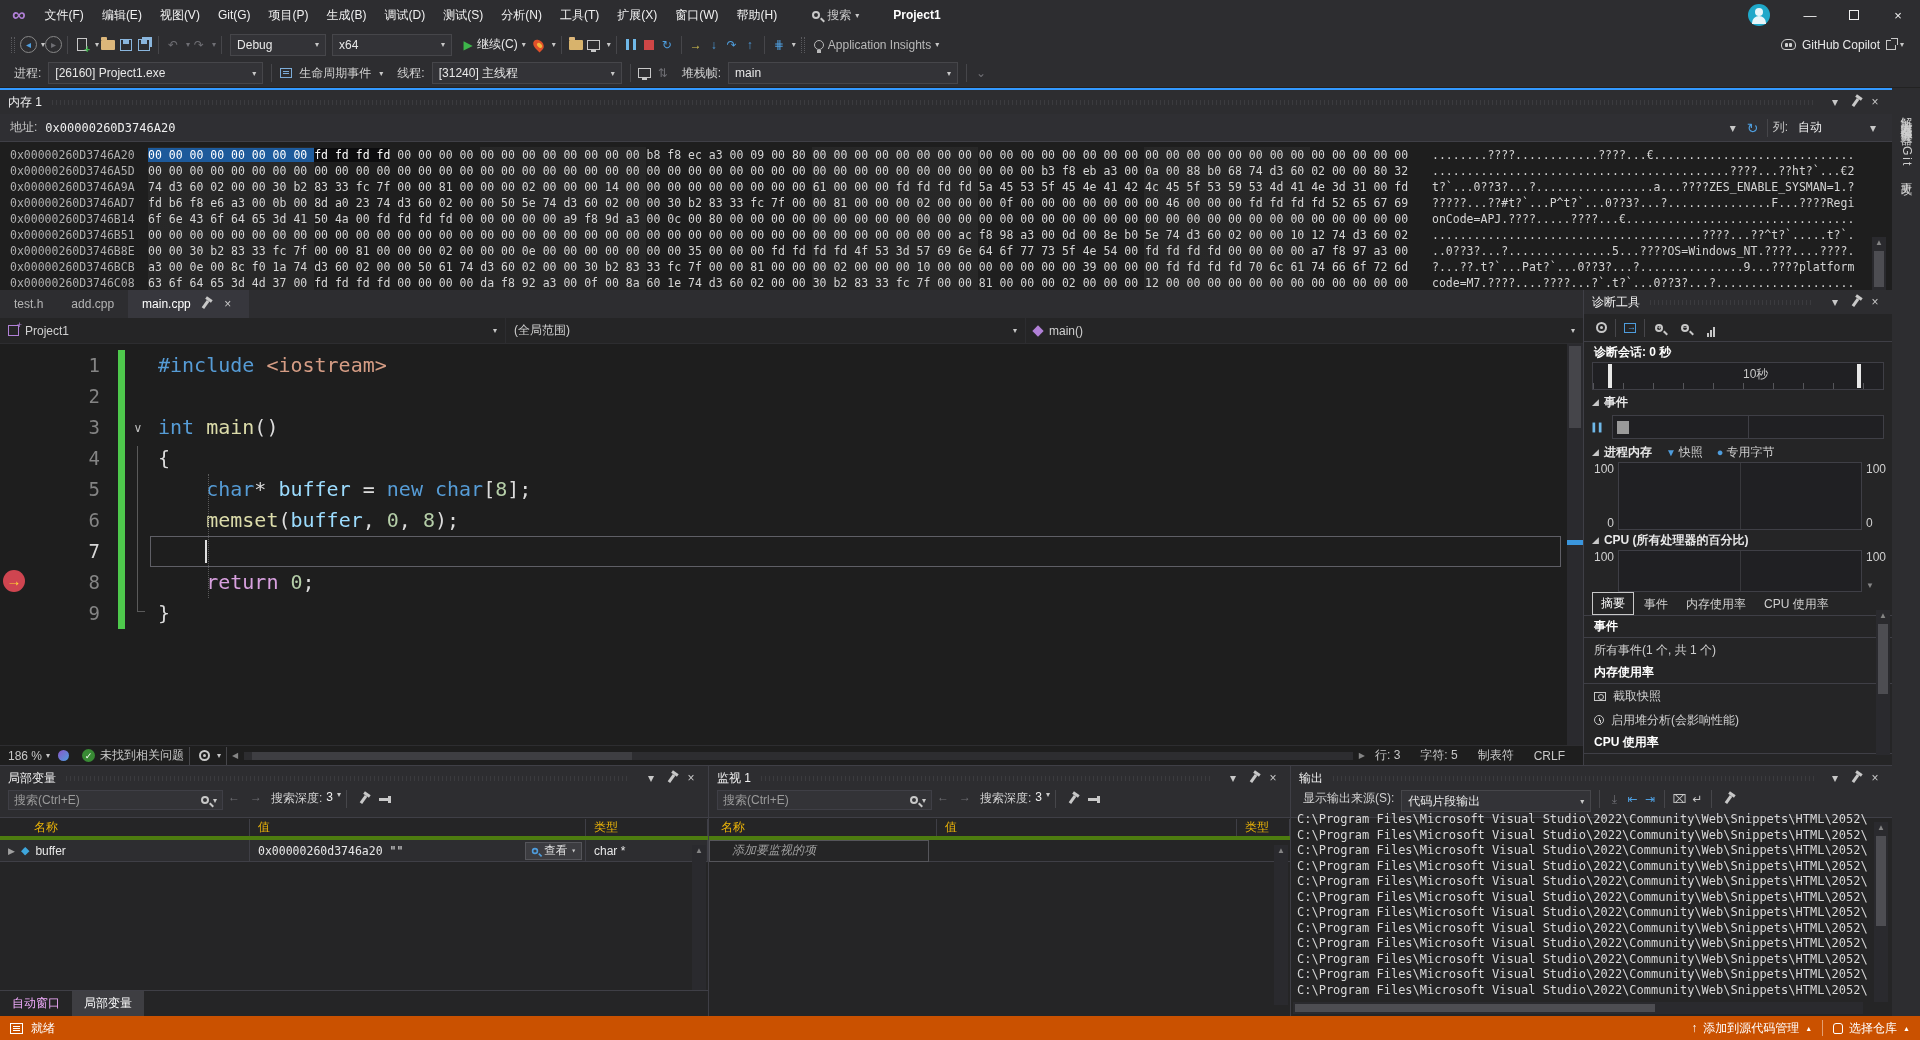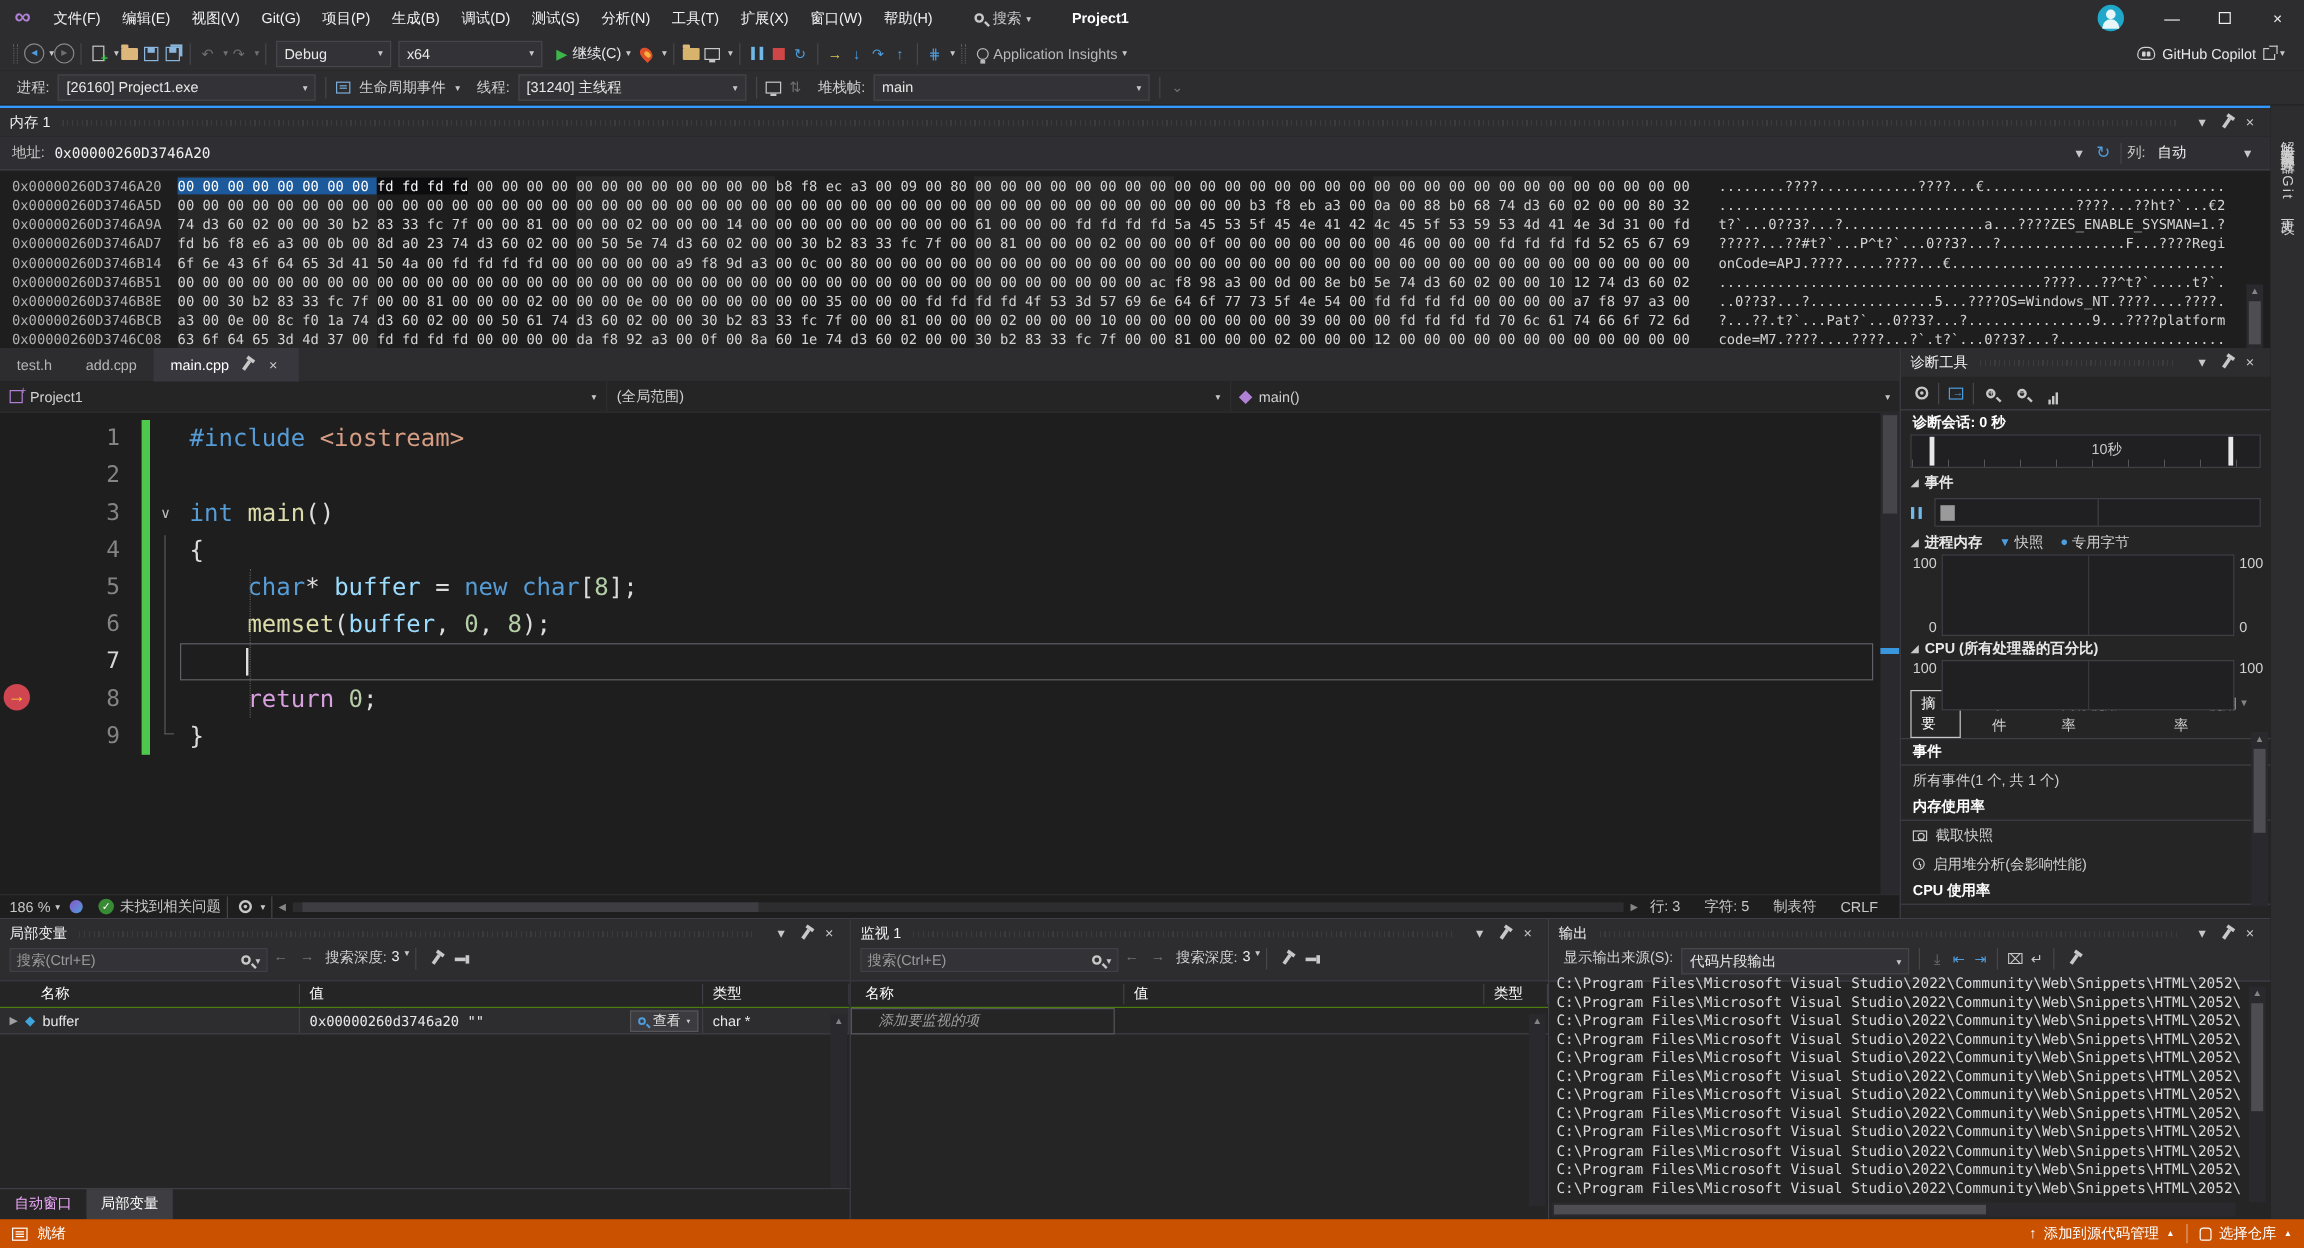--- a/index.html
+++ b/index.html
@@ -132,39 +132,39 @@
 .legend .cir{color:#4e9ddd;font-size:11px;margin:0 3px 0 14px}
 .devents{height:30px;display:flex;align-items:center;padding:0 8px}
 .etrack{flex:1;height:24px;border:1px solid #3f3f46;background:#202023;margin-left:10px;position:relative}
 .etrack::before{content:"";position:absolute;left:4px;top:5px;width:12px;height:13px;background:#9a9a9a}
 .etrack::after{content:"";position:absolute;left:50%;top:0;bottom:0;width:1px;background:#3f3f46}
 .dchart{display:flex;padding:0 4px 0 8px}
 .axcol{width:26px;display:flex;flex-direction:column;justify-content:space-between;color:#d0d0d0;text-align:right;padding-right:4px}
 .axcol.r{text-align:left;padding-left:4px}
 .cbox{flex:1;border:1px solid #3f3f46;background:#202023;position:relative}
 .cbox::after{content:"";position:absolute;left:50%;top:0;bottom:0;width:1px;background:#38383c}
-.dtabs{height:24px;display:flex;align-items:flex-end;padding:0 8px;border-bottom:1px solid #3f3f46;gap:18px}
+.dtabs{height:24px;display:flex;align-items:flex-end;padding:0 8px;border-bottom:1px solid #3f3f46;gap:2px}
 .dtab{padding:2px 8px;color:#d0d0d0}
 .dtab.active{border:1px solid #c8c8c8;color:#fff}
 .dsummary{color:#d0d0d0}
 .dshead{height:22px;display:flex;align-items:center;padding:0 10px;font-weight:bold;color:#fff;border-bottom:1px solid #3f3f46}
 .dsrow{height:24px;display:flex;align-items:center;padding:0 10px}
 .i-cam{width:12px;height:9px;border:1px solid #c8c8c8;position:relative;margin-right:7px}
 .i-cam::after{content:"";position:absolute;left:3px;top:1px;width:4px;height:4px;border:1px solid #c8c8c8;border-radius:50%}
 .i-clock{width:10px;height:10px;border:1px solid #c8c8c8;border-radius:50%;position:relative;margin-right:7px}
 .i-clock::after{content:"";position:absolute;left:4px;top:2px;width:1px;height:3px;background:#c8c8c8;box-shadow:1px 2px 0 #c8c8c8}
 
 .bpanel{background:#252526;border-top:1px solid #3f3f46}
 #locals{left:0;top:765px;width:708px;height:251px}
 #watch{left:708px;top:765px;width:582px;height:251px;border-left:1px solid #3f3f46}
 #output{left:1290px;top:765px;width:602px;height:251px;border-left:1px solid #3f3f46}
 .ptool{height:28px;background:#2d2d30;display:flex;align-items:flex-start;padding:0 8px;border-bottom:1px solid #3f3f46}
 .searchbox{width:215px;height:20px;background:#333337;border:1px solid #3f3f46;display:flex;align-items:center;padding:0 5px;color:#9a9a9a}
 .navarr{color:#6f6f74;margin:0 5px;font-size:12px}
-.thead{height:22px;display:flex;align-items:center;border-bottom:1px solid #4d7c0f;background:#252526;color:#ffffff}
+.thead{height:22px;display:flex;align-items:flex-end;border-bottom:4px solid #4d7c0f;background:#252526;color:#eab308}
 .thead>div{display:flex;align-items:center;border-right:1px solid #3f3f46}
 .lrow{height:22px;display:flex;align-items:stretch;background:#2d2d30;border-bottom:1px solid #3f3f46;color:#e8e8e8}
 .lrow>div{display:flex;align-items:center;border-right:1px solid #3f3f46}
 .c1{width:250px}.c2{width:336px}.c3{flex:1}
 .w1{width:228px}.w2{width:300px}.w3{flex:1}
 .exparrow{color:#a0a0a0;font-size:9px;margin:0 6px 0 8px}
 .i-diamond{color:#3ea6dc;font-size:11px;margin-right:6px}
 .viewbtn{display:flex;align-items:center;height:18px;background:#3c3c40;border:1px solid #55555a;padding:0 5px;margin-left:auto;margin-right:3px;color:#e0e0e0}
 .viewbtn .i-mag{transform:scale(.8)}
 .viewbtn .i-mag::before{background:#4e9ddd}

